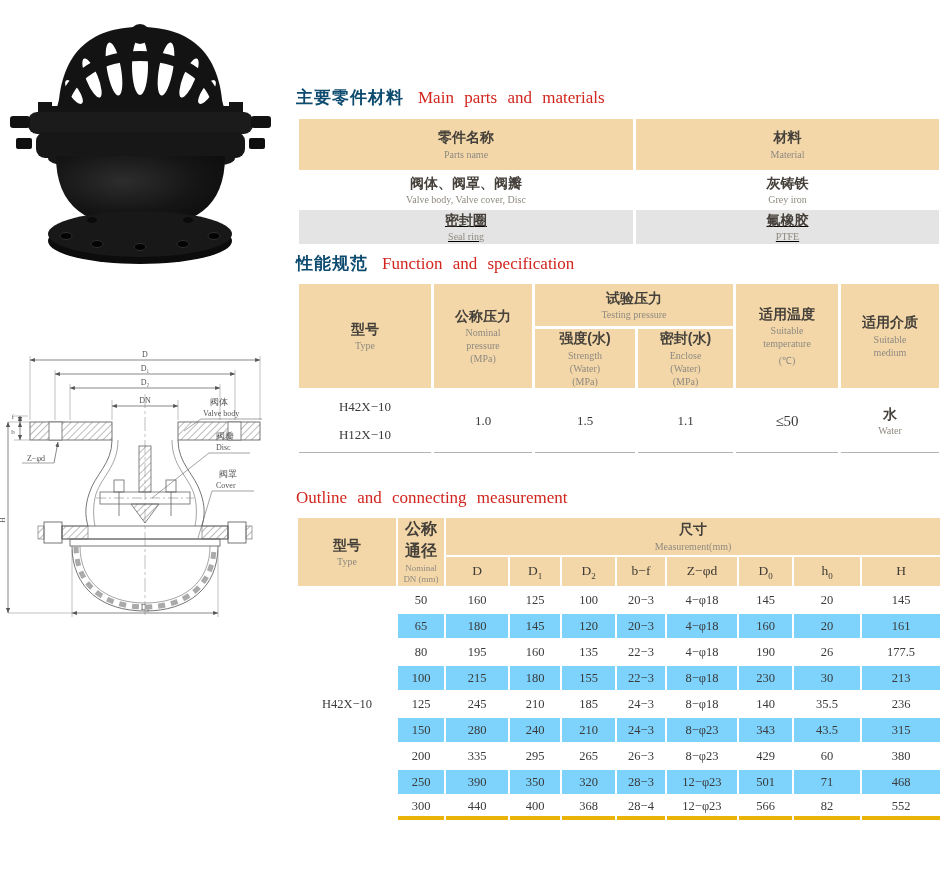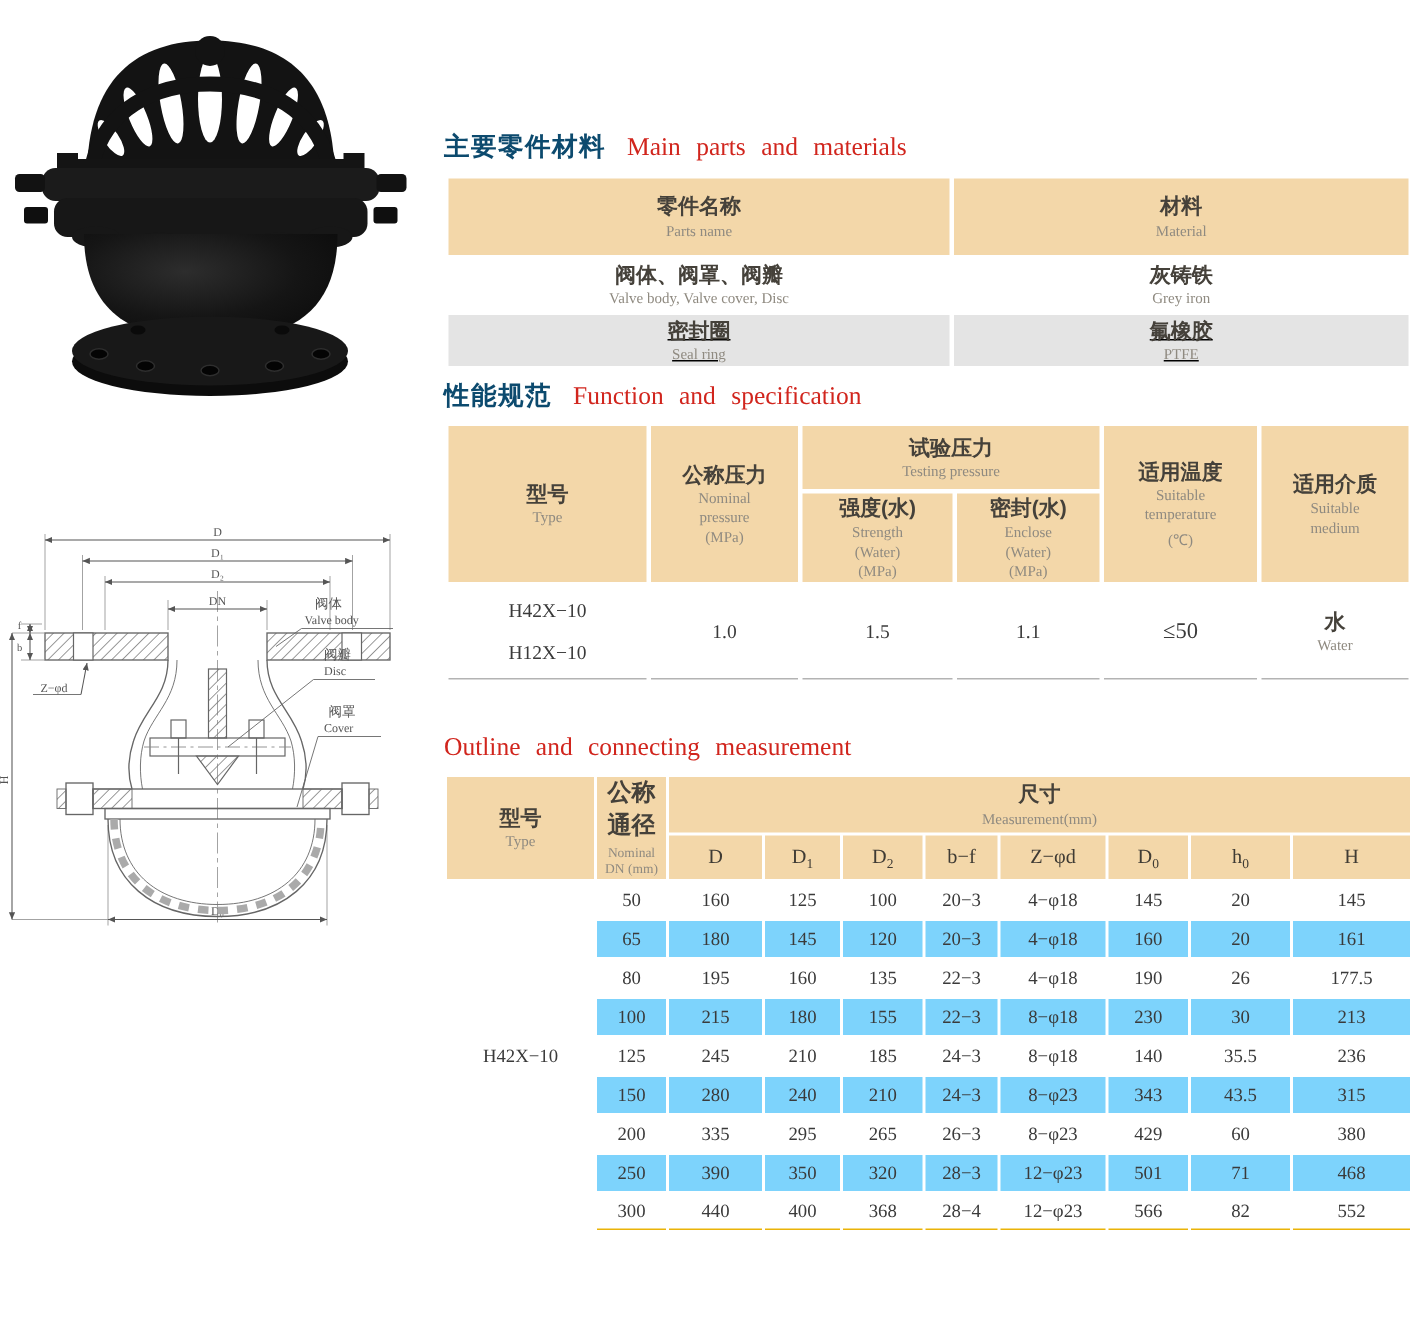--- a/index.html
+++ b/index.html
@@ -33,21 +33,21 @@
   #t2 tr.data td { border-bottom:1px solid #b3b3b3; }
   #t2 .type-line { font-size:13px; font-family:"Liberation Serif", serif; color:#3a3a3a; line-height:2.2; }
   #t2 .zh { font-size:14px; }
 
   #t3 { top:516px; width:646px; border-spacing:2px; }
   #t3 tr.h1 { height:31px; }
   #t3 tr.h2 { height:26px; }
   #t3 tr.dr { height:24px; }
   #t3 tr.g td { background:#7dd3fc; }
   #t3 td.typecell { background:#ffffff; }
-  #t3 tr.last td { border-bottom:1px solid #eab308; }
+  #t3 tr.last td { border-bottom:4px solid #eab308; }
   #t3 .sub-h { font-size:13.5px; font-family:"Liberation Serif", serif; color:#3f3b34; }
   #t3 .sub-h sub { font-size:9px; }
   #t3 .val { font-size:12.5px; }
   #t3 .zh { font-size:14px; }
   #t3 .zh.small { font-size:16px; }
   #t3 .en.small { font-size:9px; }
 
   
   .photo { position:absolute; left:8px; top:14px; width:265px; height:253px; }
   .drawing { position:absolute; left:0px; top:330px; width:292px; height:294px; }

